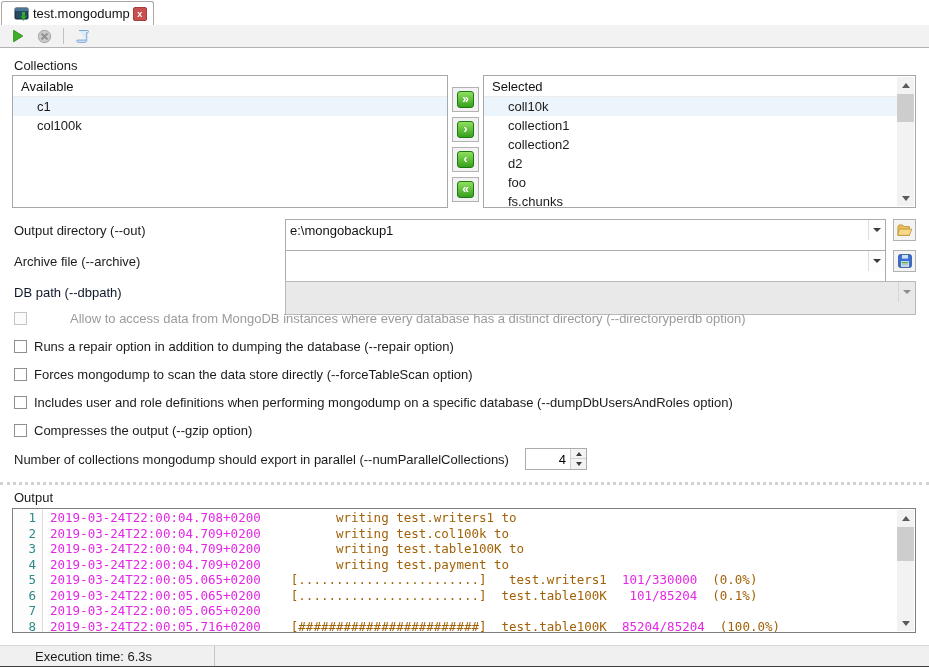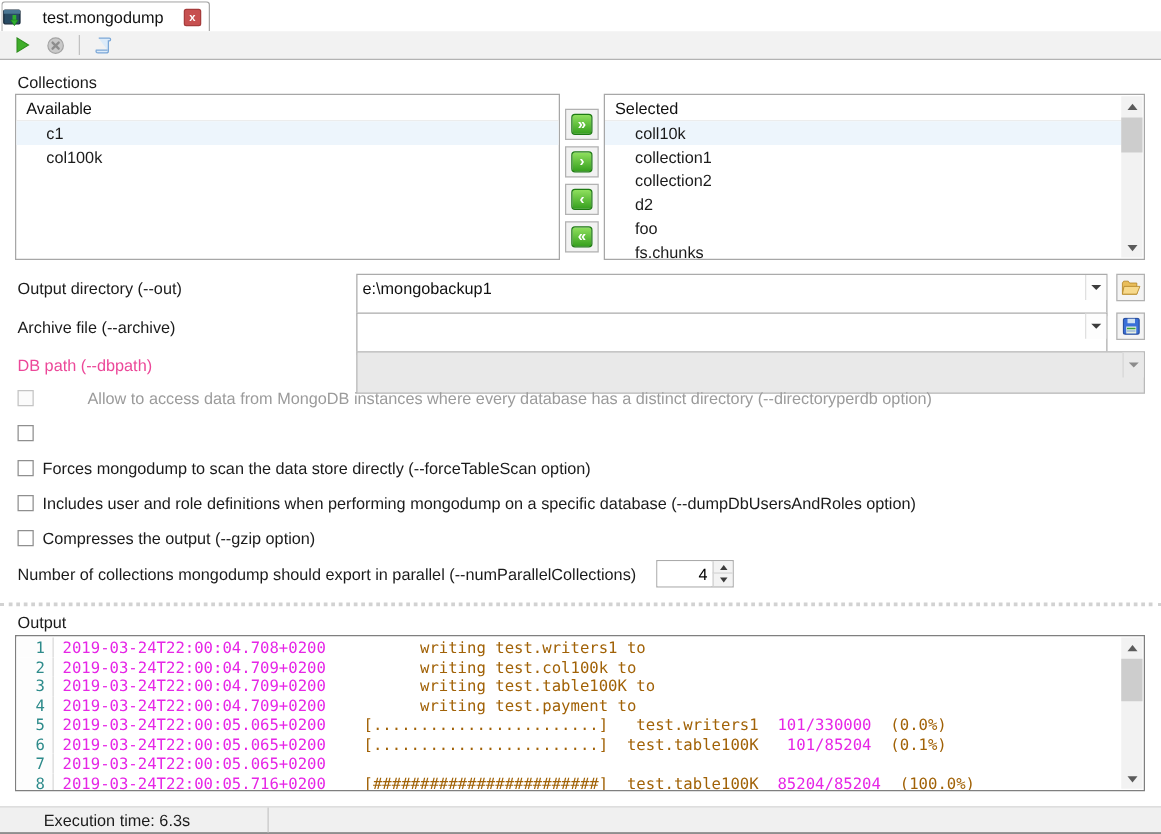--- a/index.html
+++ b/index.html
@@ -5,22 +5,22 @@
   * { margin:0; padding:0; box-sizing:border-box; }
   html,body { width:929px; height:667px; overflow:hidden; }
   body {
     font-family:"Liberation Sans", sans-serif;
     font-size:13px; color:#1b1b1b; background:#fff; position:relative;
   }
 
   
   .tabbar { position:absolute; left:0; top:0; width:929px; height:25px; background:#fff; }
   .tab {
-    position:absolute; left:1px; top:1px; height:24px; padding:0 6px 0 0;
-    display:flex; align-items:center; gap:16px; background:#fff;
+    position:absolute; left:1px; top:1px; height:24px; padding:0 6px 0 12px;
+    display:flex; align-items:center; gap:3px; background:#fff;
     border:1px solid #a8a8a8; border-bottom:none; border-radius:3px 3px 0 0;
   }
   .tab-title { font-size:13px; color:#111; }
   .tab-icon { width:16px; height:16px; display:inline-block; }
   .tab-close {
     width:14px; height:14px; background:#c75050; border:1px solid #a73c3c; border-radius:2px;
     color:#fff; font-size:9px; font-weight:bold; line-height:12px; text-align:center; cursor:pointer;
   }
 
   
@@ -62,21 +62,21 @@
     display:flex; align-items:center; justify-content:center; cursor:pointer;
   }
   .xfer-glyph {
     width:17px; height:17px; border-radius:3px; border:1px solid #1d7a12;
     background:linear-gradient(#8fe05e,#36a01e);
     color:#fff; font-weight:bold; font-size:12px; line-height:15px; text-align:center;
   }
 
   
   .field-label { position:absolute; left:14px; color:#1b1b1b; }
-  .field-label.disabled { color:#ec4899; }
+  .field-label.disabled { color:#0f172a; }
   .combo {
     position:absolute; left:285px; height:34px; border:1px solid #ababab; background:#fff;
   }
   .combo input {
     position:absolute; left:0; top:0; right:17px; height:20px; border:none; outline:none;
     font-family:"Liberation Sans", sans-serif; font-size:13px; padding:0 4px; color:#111; background:transparent;
   }
   .combo-arrow {
     position:absolute; right:0; top:0; width:17px; height:20px; border-left:1px solid #e0e0e0;
     display:flex; align-items:center; justify-content:center; cursor:pointer; background:#fdfdfd;
@@ -273,20 +273,21 @@
     </span>
 </div>
 
 <div id="checkbox-group">
     <div class="cb-row disabled">
       <span class="cb-box"></span>
       <span class="cb-label">Allow to access data from MongoDB instances where every database has a distinct directory (--directoryperdb option)</span>
     </div>
     <div class="cb-row">
       <span class="cb-box"></span>
+      <span class="cb-label">Runs a repair option in addition to dumping the database (--repair option)</span>
     </div>
     <div class="cb-row">
       <span class="cb-box"></span>
       <span class="cb-label">Forces mongodump to scan the data store directly (--forceTableScan option)</span>
     </div>
     <div class="cb-row">
       <span class="cb-box"></span>
       <span class="cb-label">Includes user and role definitions when performing mongodump on a specific database (--dumpDbUsersAndRoles option)</span>
     </div>
     <div class="cb-row">

